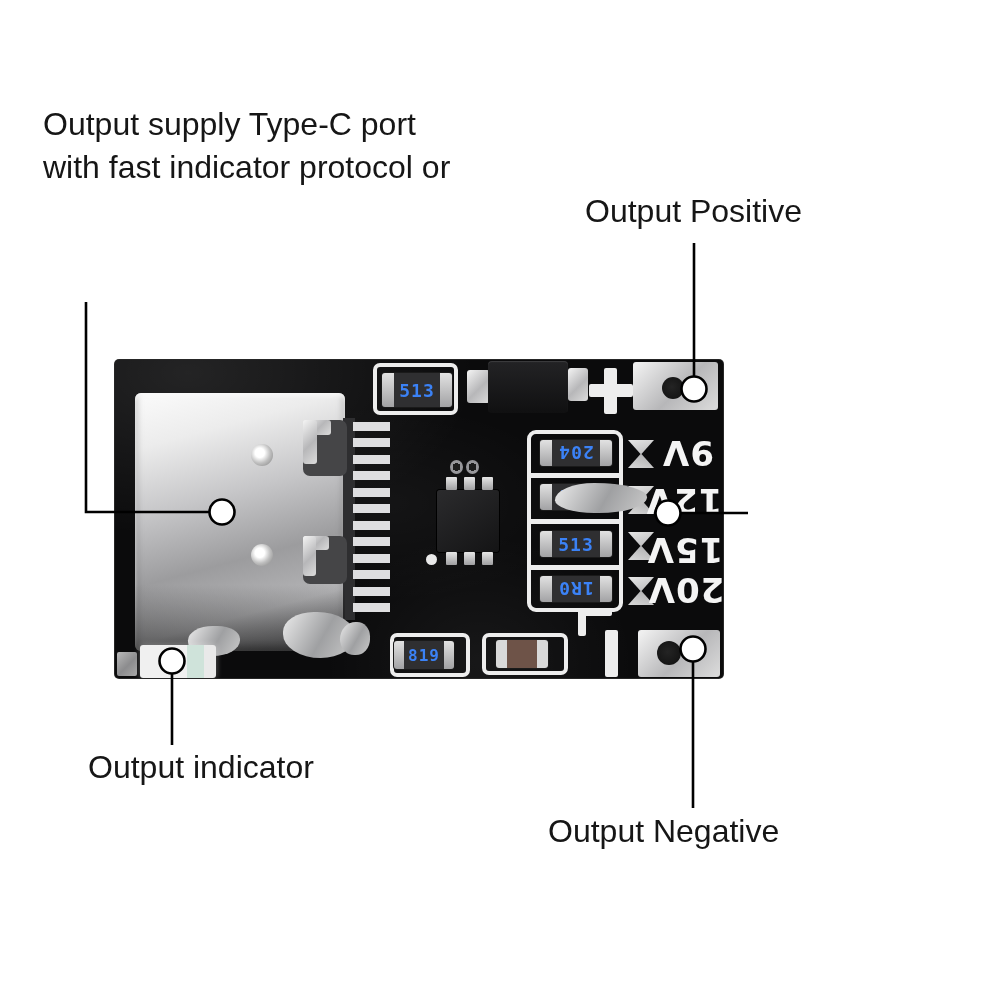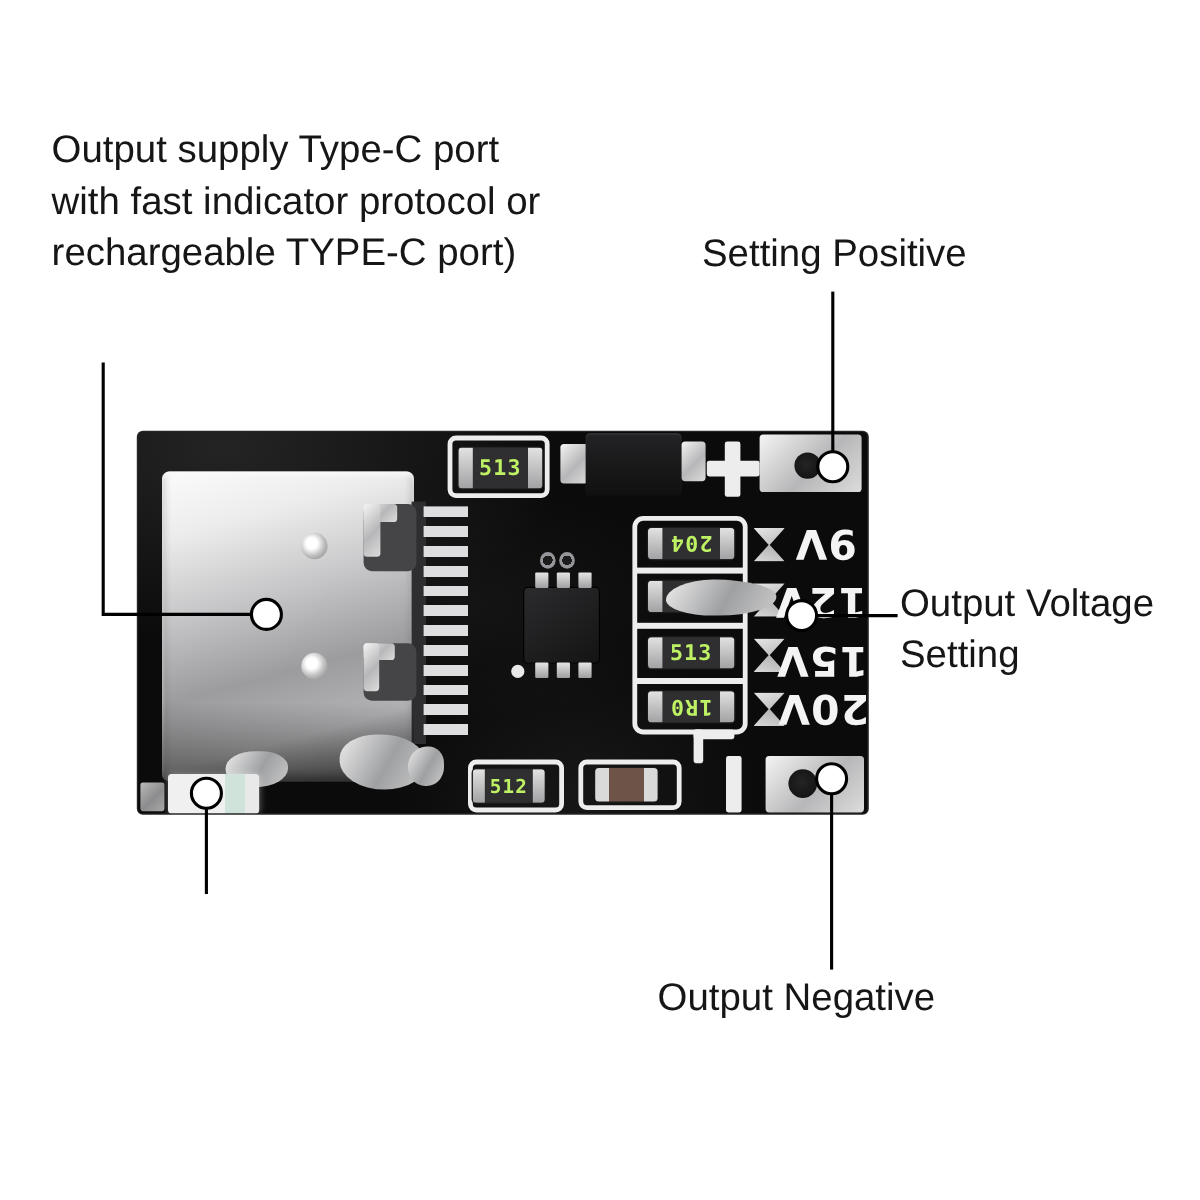--- a/index.html
+++ b/index.html
@@ -15,21 +15,21 @@
            radial-gradient(ellipse at 60% 95%, rgba(255,255,255,.05), transparent 30%),
            radial-gradient(ellipse at 45% 45%, rgba(255,255,255,.04), transparent 40%),
            #0b0b0c;
          box-shadow:0 0 0 1px rgba(0,0,0,.85);}
   .silver{background:linear-gradient(135deg,#efefef 5%,#b7b7b9 55%,#d8d8d8 95%);}
   .silk-box{border:4px solid #ededed;border-radius:7px;background:transparent;}
   .silk{background:#ededed;}
   .res{display:flex;align-items:stretch;background:#2f2f31;border-radius:3px;overflow:hidden;
        box-shadow:0 0 0 1px #1a1a1a;}
   .res .cap{width:12px;background:linear-gradient(180deg,#e2e2e2,#a2a2a4);}
-  .res .val{flex:1;display:flex;align-items:center;justify-content:center;color:#bef264;
+  .res .val{flex:1;display:flex;align-items:center;justify-content:center;color:#3b82f6;
             font:700 18px "DejaVu Sans Mono",monospace;letter-spacing:1px;}
   .rot180{transform:rotate(180deg);}
   .vlabel{position:absolute;transform:translate(-50%,-50%) rotate(180deg);color:#f4f4f4;
           font:800 34px "DejaVu Sans",sans-serif;letter-spacing:1px;white-space:nowrap;}
   .hole{position:absolute;border-radius:50%;background:radial-gradient(circle at 45% 45%,#242424,#0e0e0e);}
   .bow{position:absolute;}
   .bow .t{position:absolute;left:0;top:0;width:100%;height:100%;
           background:linear-gradient(160deg,#e8e8e8,#9b9b9d);clip-path:polygon(0 0,100% 0,50% 52%);}
   .bow .b{position:absolute;left:0;top:0;width:100%;height:100%;
           background:linear-gradient(20deg,#d9d9d9,#8f8f91);clip-path:polygon(0 100%,100% 100%,50% 48%);}
@@ -149,21 +149,21 @@
     <div class="abs blob" style="left:440px;top:123px;width:92px;height:30px;border-radius:45% 60% 55% 45% / 60% 50% 55% 45%;" title="12V"></div>
 
     <div class="vlabel" style="left:573px;top:93px;">9V</div>
     <div class="vlabel" style="left:569px;top:141px;">12V</div>
     <div class="vlabel" style="left:570px;top:190px;">15V</div>
     <div class="vlabel" style="left:571px;top:230px;">20V</div>
 
     <div class="abs silk-box" style="left:275px;top:273px;width:72px;height:36px;"></div>
     <div class="abs res" style="left:279px;top:281px;width:60px;height:28px;">
       <span class="cap" style="width:10px;"></span>
-      <span class="val" style="font-size:16px;">512</span>
+      <span class="val" style="font-size:16px;">819</span>
       <span class="cap" style="width:10px;"></span>
     </div>
     <div class="abs silk-box" style="left:367px;top:273px;width:78px;height:34px;"></div>
     <div class="abs" style="left:381px;top:280px;width:52px;height:28px;border-radius:3px;
                 background:linear-gradient(90deg,#d9d9d9 0 22%,#6e5348 22% 78%,#d9d9d9 78% 100%);
                 box-shadow:0 0 0 1px #1a1a1a;"></div>
 
     <div class="abs silk" style="left:463px;top:248px;width:34px;height:8px;border-radius:2px;"></div>
     <div class="abs silk" style="left:463px;top:248px;width:8px;height:28px;border-radius:2px;"></div>
     <div class="abs silk" style="left:490px;top:270px;width:13px;height:47px;border-radius:2px;" title="-"></div>
@@ -186,26 +186,22 @@
     <circle cx="668" cy="513" r="12.5" fill="#fff" stroke="#000" stroke-width="2.6"></circle>
     <line x1="172" y1="672" x2="172" y2="745" stroke="#000" stroke-width="2.6"></line>
     <circle cx="172" cy="661" r="12.5" fill="#fff" stroke="#000" stroke-width="2.6"></circle>
     <line x1="693" y1="661" x2="693" y2="808" stroke="#000" stroke-width="2.6"></line>
     <circle cx="693" cy="649" r="12.5" fill="#fff" stroke="#000" stroke-width="2.6"></circle>
   </svg>
 
   <div class="label" style="left:43px;top:103px;">
     <div>Output supply Type-C port</div>
     <div>with fast indicator protocol or</div>
-    <div>rechargeable TYPE-C port)</div>
   </div>
 
-  <div class="label" style="left:585px;top:190px;">Setting Positive</div>
-
-  <div class="label" style="left:750px;top:481px;">
-    <div>Output Voltage</div>
-    <div>Setting</div>
-  </div>
-
+  <div class="label" style="left:585px;top:190px;">Output Positive</div>
+
+
+  <div class="label" style="left:88px;top:746px;">Output indicator</div>
 
   <div class="label" style="left:548px;top:810px;">Output Negative</div>
 
 </div>
 
 </body></html>

